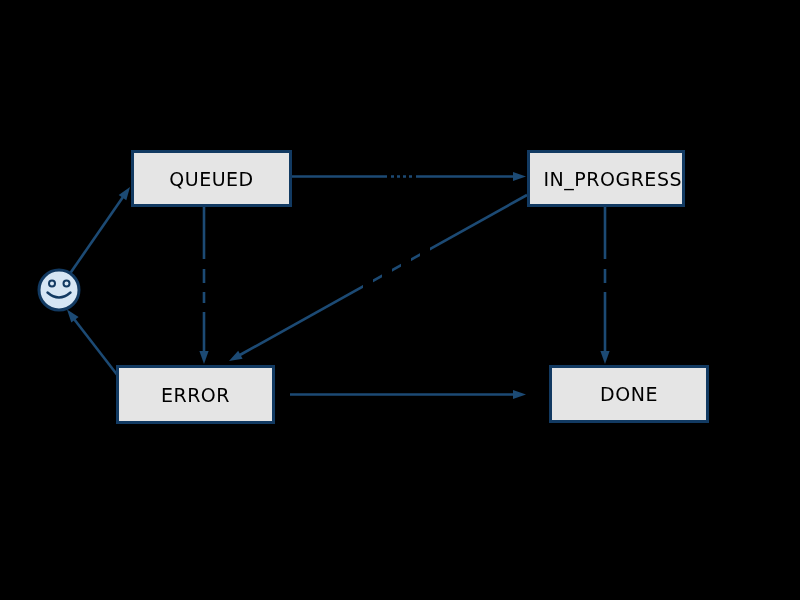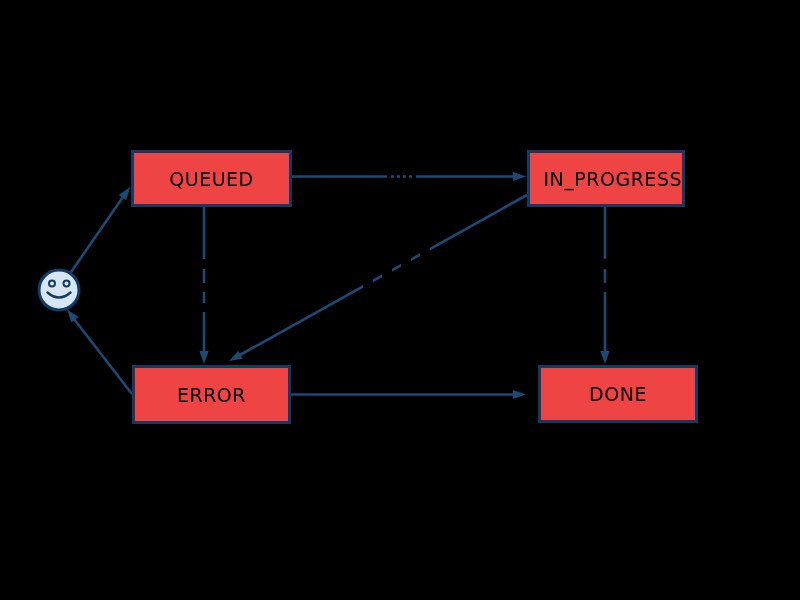--- a/index.html
+++ b/index.html
@@ -14,34 +14,34 @@
     width: 800px; height: 600px;
     background: #000000;
   }
   .edges-layer {
     position: absolute; left: 0; top: 0;
     width: 800px; height: 600px;
   }
   .node {
     position: absolute;
     box-sizing: border-box;
-    background: #ef4444;
+    background: #e5e5e5;
     border: 3px solid #123a62;
     display: flex;
     align-items: center;
     justify-content: center;
     font-size: 19px;
     letter-spacing: 0.5px;
     color: #000000;
     white-space: nowrap;
   }
   .node-queued      { left: 131px; top: 150px; width: 161px; height: 57px; }
   .node-in-progress { left: 527px; top: 150px; width: 158px; height: 57px; justify-content: flex-end; }
-  .node-error       { left: 132px; top: 365px; width: 159px; height: 59px; }
-  .node-done        { left: 538px; top: 365px; width: 160px; height: 58px; }
+  .node-error       { left: 116px; top: 365px; width: 159px; height: 59px; }
+  .node-done        { left: 549px; top: 365px; width: 160px; height: 58px; }
 </style>
 </head>
 <body>
 
 <div class="stage">
 
   <svg class="edges-layer" viewBox="0 0 800 600" xmlns="http://www.w3.org/2000/svg">
     <g stroke="#1c4a74" stroke-width="2.6" fill="#1c4a74">
 
       <g>

